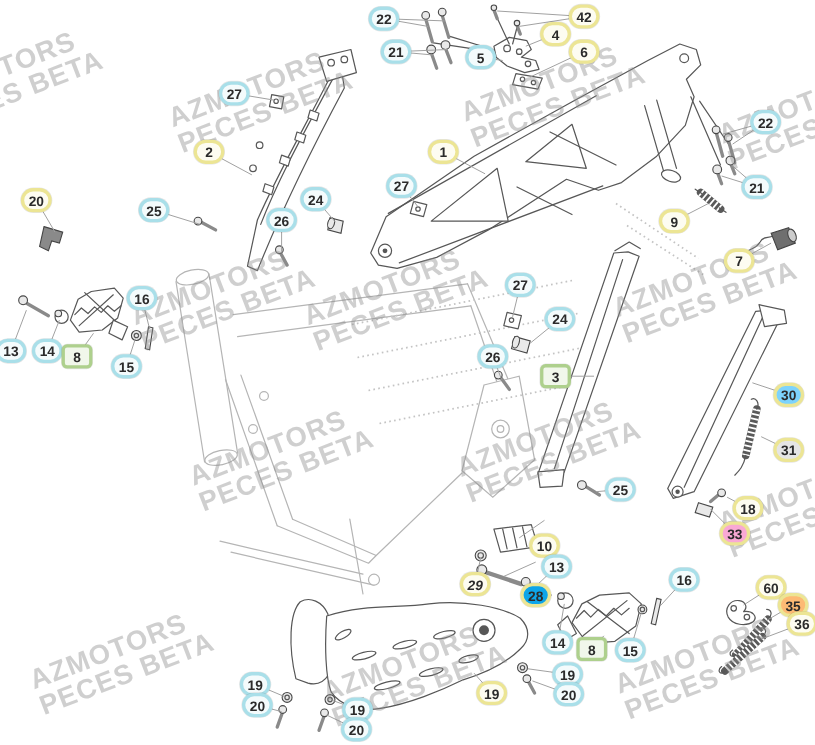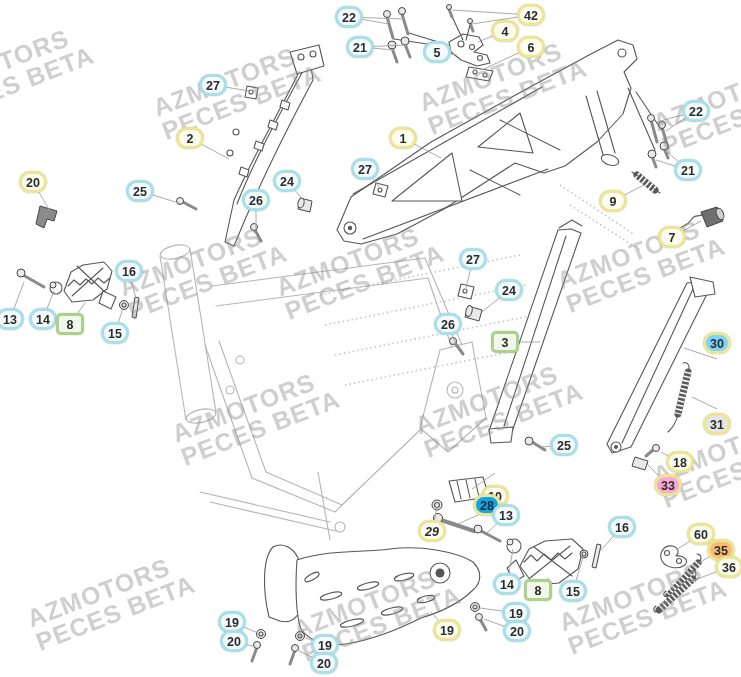--- a/index.html
+++ b/index.html
@@ -341,27 +341,27 @@
       <div class="callout" style="left: 365px; top: 169px; background: rgb(244, 251, 252); border-color: rgb(169, 223, 233);">27</div>
       <div class="callout" style="left: 129px; top: 271px; background: rgb(244, 251, 252); border-color: rgb(169, 223, 233);">16</div>
       <div class="callout" style="left: 10px; top: 319px; background: rgb(244, 251, 252); border-color: rgb(169, 223, 233);">13</div>
       <div class="callout" style="left: 43px; top: 319px; background: rgb(244, 251, 252); border-color: rgb(169, 223, 233);">14</div>
       <div class="callout green" style="left: 70px; top: 324px; background: rgb(241, 247, 235); border-color: rgb(174, 208, 141);">8</div>
       <div class="callout" style="left: 115px; top: 333px; background: rgb(244, 251, 252); border-color: rgb(169, 223, 233);">15</div>
       <div class="callout" style="left: 473px; top: 259px; background: rgb(244, 251, 252); border-color: rgb(169, 223, 233);">27</div>
       <div class="callout" style="left: 509px; top: 290px; background: rgb(244, 251, 252); border-color: rgb(169, 223, 233);">24</div>
       <div class="callout" style="left: 448px; top: 324px; background: rgb(244, 251, 252); border-color: rgb(169, 223, 233);">26</div>
       <div class="callout green" style="left: 505px; top: 342px; background: rgb(241, 247, 235); border-color: rgb(174, 208, 141);">3</div>
-      <div class="callout" style="left: 717px; top: 343px; background: #7dd3fc; border-color: rgb(236, 229, 148);">30</div>
-      <div class="callout" style="left: 717px; top: 424px; background: #e5e5e5; border-color: rgb(236, 229, 148); text-align: right;">31</div>
+      <div class="callout" style="left: 717px; top: 359px; background: #7dd3fc; border-color: rgb(236, 229, 148);">30</div>
+      <div class="callout" style="left: 717px; top: 409px; background: #e5e5e5; border-color: rgb(236, 229, 148); text-align: right;">31</div>
       <div class="callout" style="left: 564px; top: 445px; background: rgb(244, 251, 252); border-color: rgb(169, 223, 233);">25</div>
       <div class="callout" style="left: 680px; top: 462px; background: rgb(253, 252, 241); border-color: rgb(236, 229, 148);">18</div>
       <div class="callout" style="left: 668px; top: 485px; background: #f9a8d4; border-color: rgb(236, 229, 148);">33</div>
       <div class="callout" style="left: 495px; top: 496px; background: rgb(253, 252, 241); border-color: rgb(236, 229, 148);">10</div>
-      <div class="callout" style="left: 487px; top: 505px; background: #0ea5e9; border-color: rgb(236, 229, 148);">28</div>
+      <div class="callout" style="left: 487px; top: 541px; background: #0ea5e9; border-color: rgb(236, 229, 148);">28</div>
       <div class="callout" style="left: 506px; top: 515px; background: rgb(244, 251, 252); border-color: rgb(169, 223, 233);">13</div>
       <div class="callout" style="left: 432px; top: 531px; background: rgb(253, 252, 241); border-color: rgb(236, 229, 148); font-style: italic;">29</div>
       <div class="callout" style="left: 507px; top: 584px; background: rgb(244, 251, 252); border-color: rgb(169, 223, 233);">14</div>
       <div class="callout green" style="left: 538px; top: 590px; background: rgb(241, 247, 235); border-color: rgb(174, 208, 141);">8</div>
       <div class="callout" style="left: 573px; top: 591px; background: rgb(244, 251, 252); border-color: rgb(169, 223, 233);">15</div>
       <div class="callout" style="left: 622px; top: 527px; background: rgb(244, 251, 252); border-color: rgb(169, 223, 233);">16</div>
       <div class="callout" style="left: 701px; top: 534px; background: rgb(253, 252, 241); border-color: rgb(236, 229, 148);">60</div>
       <div class="callout" style="left: 721px; top: 550px; background: #fdba74; border-color: rgb(236, 229, 148);">35</div>
       <div class="callout" style="left: 729px; top: 567px; background: rgb(253, 252, 241); border-color: rgb(236, 229, 148);">36</div>
       <div class="callout" style="left: 447px; top: 630px; background: rgb(253, 252, 241); border-color: rgb(236, 229, 148);">19</div>

